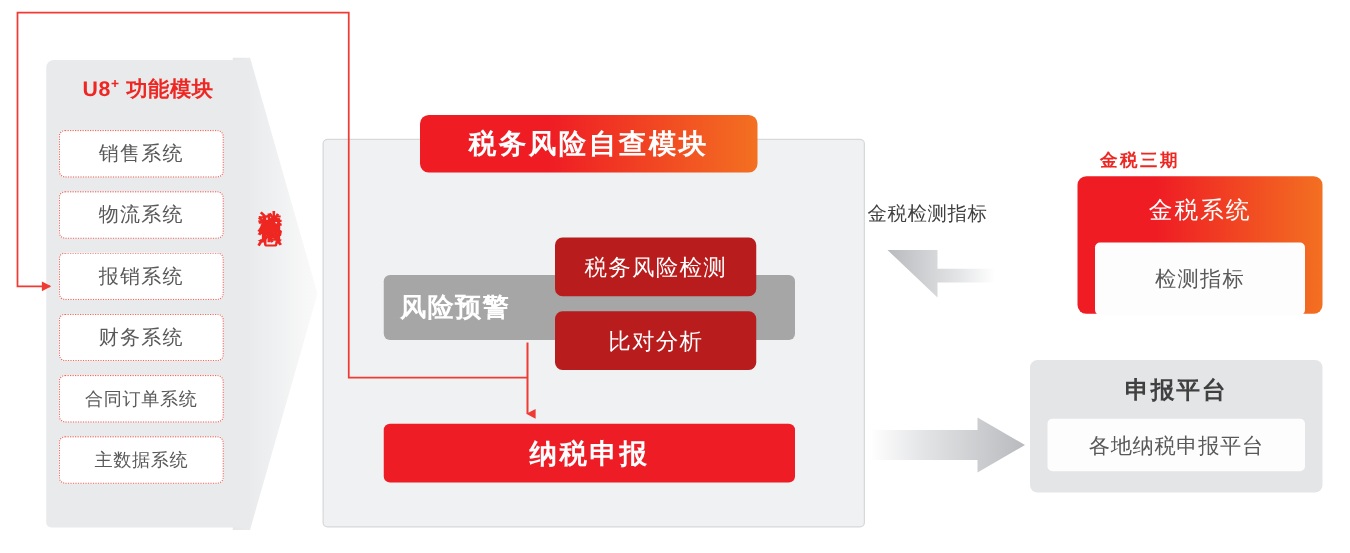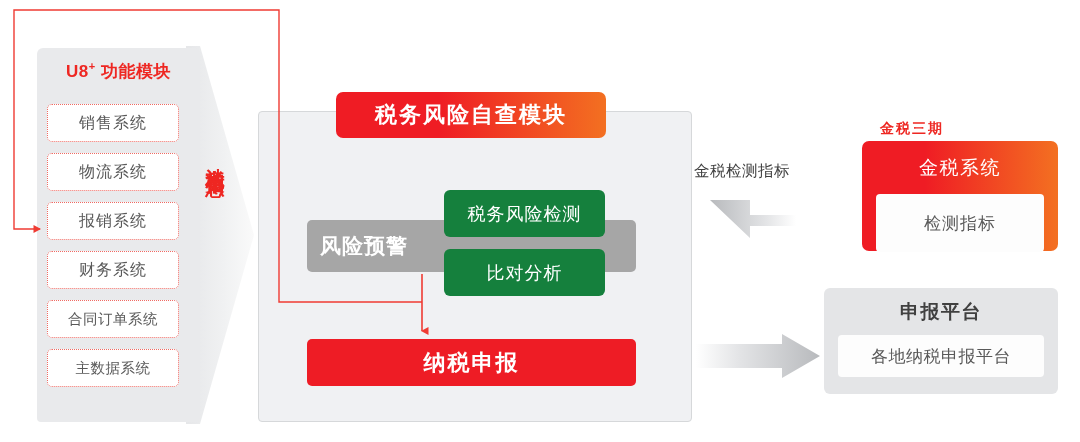--- a/index.html
+++ b/index.html
@@ -128,21 +128,21 @@
     color: #ffffff;
     font-size: 21px;
     font-weight: bold;
     letter-spacing: 1px;
   }
   .orange-box {
     position: absolute;
     left: 444px;
     width: 161px;
     height: 47px;
-    background: #15803d;
+    background: #b91c1c;
     border-radius: 6px;
     color: #ffffff;
     font-size: 18px;
     display: flex;
     align-items: center;
     justify-content: center;
     letter-spacing: 1px;
   }
   #orange-box-1 { top: 190px; }
   #orange-box-2 { top: 249px; }

